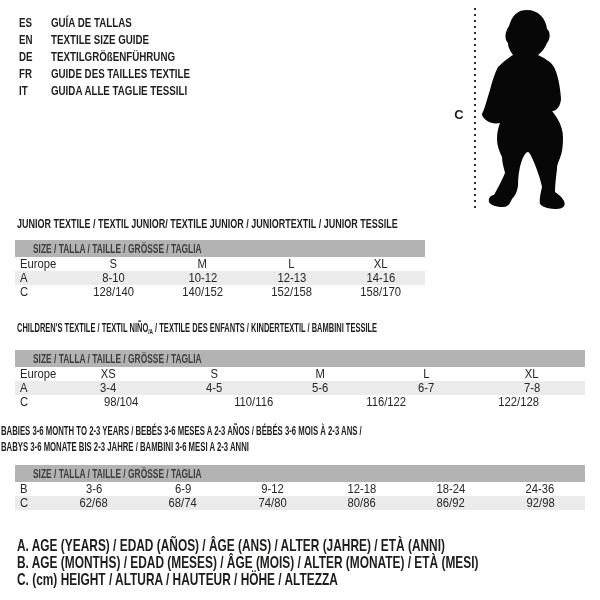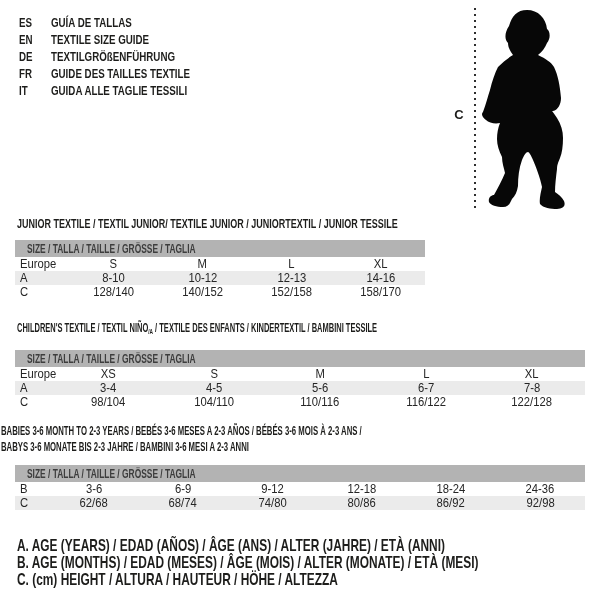--- a/index.html
+++ b/index.html
@@ -40,21 +40,21 @@
   .sec3-heading{left:1px;top:423px;line-height:16px}
   .subsc{font-size:8px;vertical-align:-2px}
 
   
   .tbl{position:absolute;left:15px}
   #tbl1{top:240px;width:410px}
   #tbl2{top:350px;width:570px}
   #tbl3{top:465px;width:570px}
   .size-bar{
     height:17px;background:#b3b3b3;display:flex;align-items:center;
-    padding-left:12px;box-sizing:border-box;
+    padding-left:18px;box-sizing:border-box;
     font-weight:700;font-size:12px;color:#3d3d3d;
   }
   .trow{height:14px;display:flex;align-items:flex-start;font-size:12.5px;color:#262626}
   .trow.stripe{background:#ebebeb}
   .cell{display:flex;align-items:center;height:100%}
   .cell.label{padding-left:5px;box-sizing:border-box}
   .cell.v{flex:1;justify-content:center}
   #tbl1 .cell.label{width:54px}
   #tbl2 .cell.label{width:40px}
   #tbl3 .cell.label{width:34px}
@@ -215,23 +215,20 @@
       </div>
   </div>
   <div class="trow">
     <div class="cell label">
         <span class="t cx90" style="transform-origin:0 50%">C</span>
       </div>
     <div class="cell v">
         <span class="t cx90">98/104</span>
       </div>
     <div class="cell v">
-        <span class="t cx90">104/110</span>
-      </div>
-    <div class="cell v">
         <span class="t cx90">110/116</span>
       </div>
     <div class="cell v">
         <span class="t cx90">116/122</span>
       </div>
     <div class="cell v">
         <span class="t cx90">122/128</span>
       </div>
   </div>
 </div>

